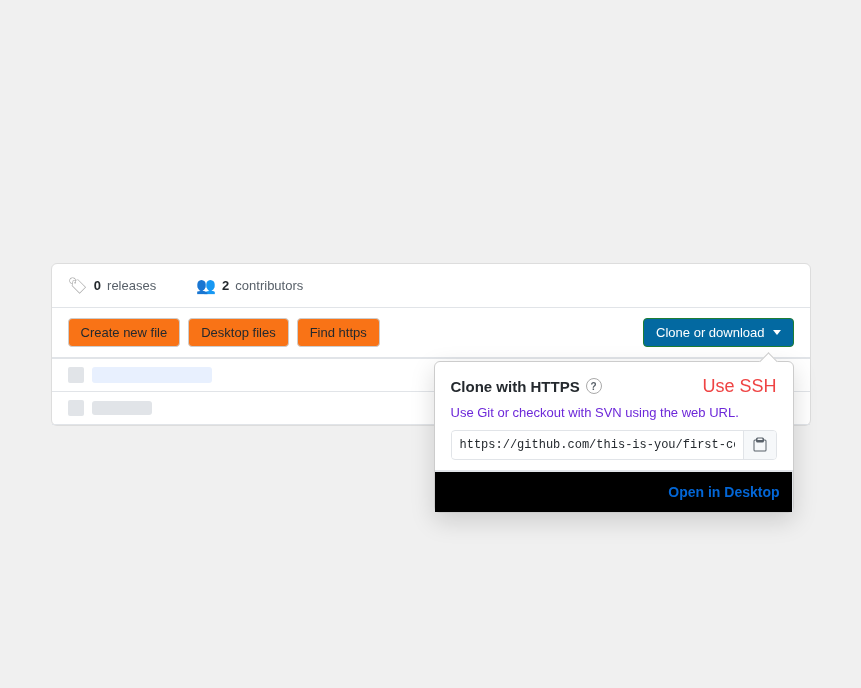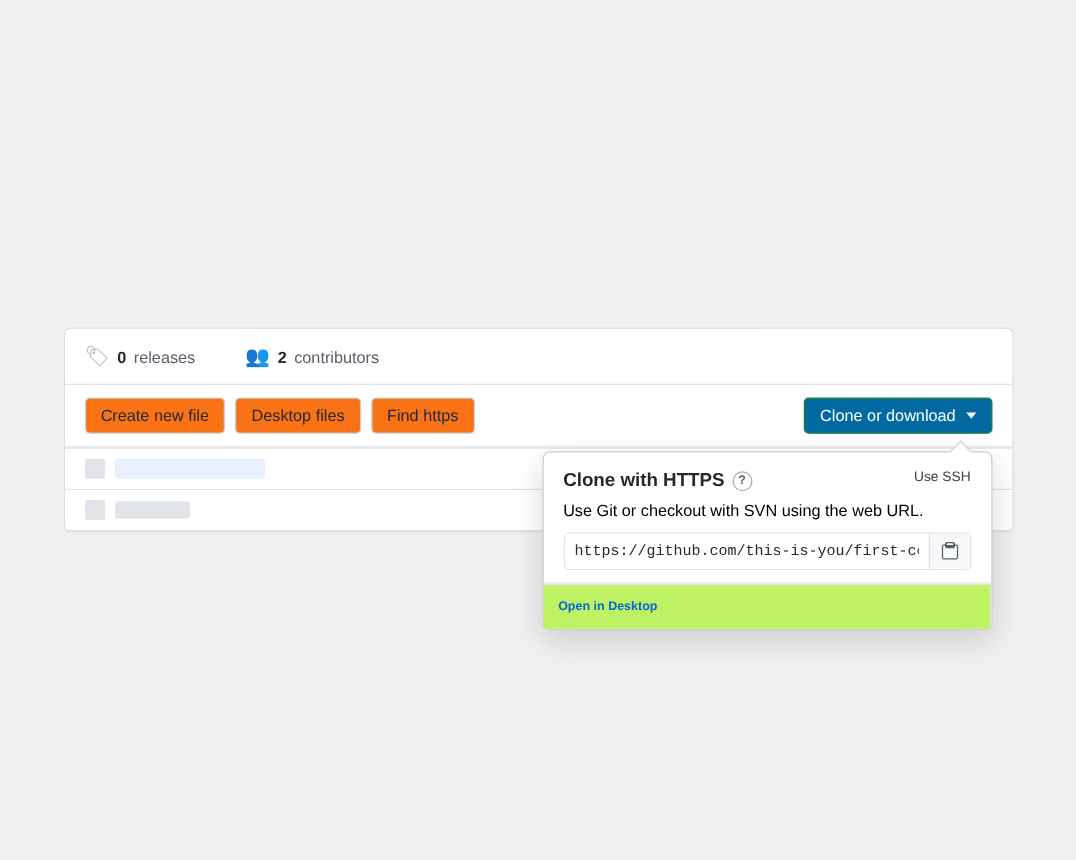--- a/index.html
+++ b/index.html
@@ -148,29 +148,29 @@
       width: 16px;
       height: 16px;
       border: 1px solid #aaa;
       border-radius: 50%;
       font-size: 10px;
       color: #586069;
       cursor: pointer;
     }
 
     .use-ssh-link {
-      color: #404040;
-      font-size: 11px;
+      color: #ef4444;
+      font-size: 18px;
       cursor: pointer;
       text-decoration: none;
     }
 
     .dropdown-subtitle {
       font-size: 13px;
-      color: #000000;
+      color: #6d28d9;
     }
 
     
     .url-row {
       display: flex;
       align-items: center;
       margin-top: 10px;
       border: 1px solid #e1e4e8;
       border-radius: 4px;
       overflow: hidden;
@@ -206,26 +206,26 @@
 
     
     .dropdown-actions {
       display: flex;
       border-top: 1px solid #e1e4e8;
     }
 
     .action-btn {
       flex: 1;
       padding: 12px;
-      text-align: left;
+      text-align: right;
       color: #0366d6;
-      font-size: 10px;
+      font-size: 14px;
       font-weight: 600;
       cursor: pointer;
-      background: #bef264;
+      background: #000000;
       border: none;
       transition: background 0.15s;
     }
 
     .action-btn:first-child {
       border-right: 1px solid #e1e4e8;
     }
 
     
     .file-rows {

